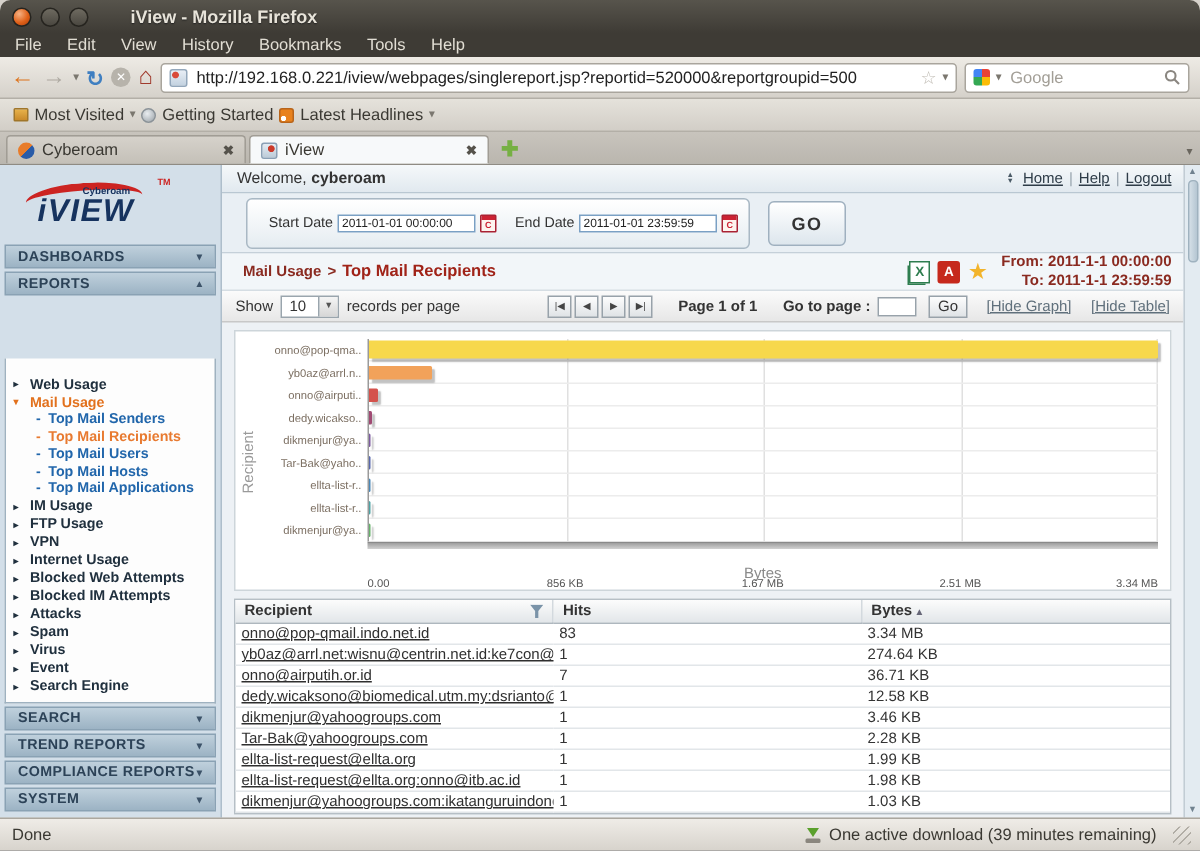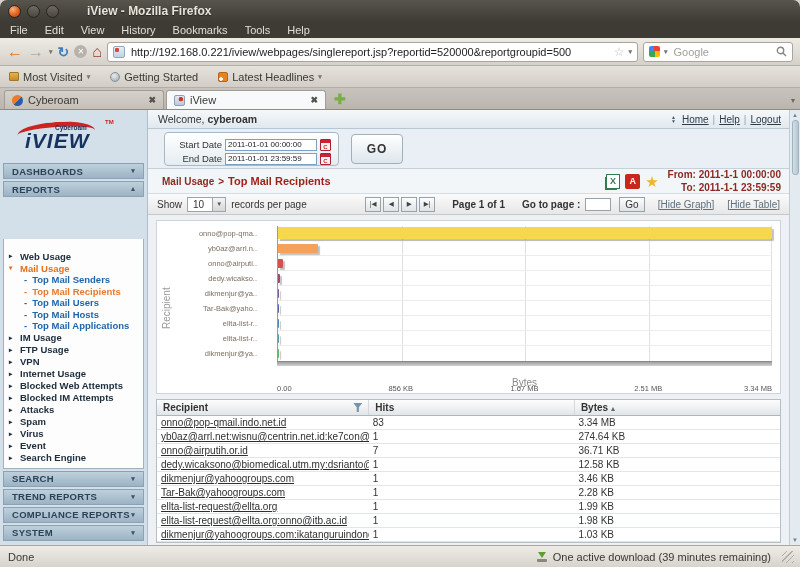--- a/index.html
+++ b/index.html
@@ -49,21 +49,21 @@
     width:150px; flex:0 0 150px; height:20px; background:#fff; border:1px solid #a9a59d; border-radius:3px;
     display:flex; align-items:center; gap:4px; padding:4px 5px;
   }
   .google-ic { width:11px; height:11px; flex:0 0 11px; border-radius:2px;
     background:conic-gradient(#ea4335 0 25%, #fbbc05 0 50%, #34a853 0 75%, #4285f4 0); }
   .search-field input { flex:1; min-width:0; border:none; outline:none; font-size:11px; color:#444; background:transparent; font-family:inherit; }
   .search-field input::placeholder { color:#a29e96; }
 
   
   .bookmarksbar { height:22px; flex:0 0 22px; background:linear-gradient(#e5e2db,#d2cec7); border-bottom:1px solid #b3afa7;
-    display:flex; align-items:center; gap:20px; padding:10px 9px; }
+    display:flex; align-items:center; gap:4px; padding:10px 9px; }
   .bm-item { display:flex; align-items:center; gap:4px; font-size:11px; color:#3a3832; }
   .bm-ic-folder { width:10px; height:9px; background:linear-gradient(#e8b24a,#c98a2a); border:1px solid #a0762a; border-radius:1px; }
   .bm-ic-dot { width:10px; height:10px; border-radius:50%; background:radial-gradient(circle at 40% 35%, #e9edf0, #9aa2a8); border:1px solid #8a9298; }
   .bm-ic-rss { width:10px; height:10px; border-radius:2px; background:radial-gradient(circle at 25% 75%, #fff 0 1.5px, transparent 2px), #e8821e; border:1px solid #b8641a; }
 
   
   .tabstrip { height:21px; flex:0 0 21px; background:linear-gradient(#c8c4bd,#bab6ae); display:flex; align-items:flex-end; padding:2px 4px 0; gap:2px; position:relative; }
   .tab { width:160px; height:19px; display:flex; align-items:center; gap:5px; padding:0 7px; font-size:11px; color:#3a3832;
     border:1px solid #a19d95; border-bottom:none; border-radius:3px 3px 0 0; background:linear-gradient(#d6d2cb,#c4c0b8); }
   .tab.active { background:#f7f9fa; }
@@ -99,21 +99,21 @@
   .welcome-bar { height:19px; flex:0 0 19px; background:linear-gradient(#f5f8fa,#e1e9ef); border-bottom:1px solid #b9c7d2;
     display:flex; align-items:center; padding:0 8px 0 10px; font-size:10.5px; color:#333; }
   .welcome-name { font-weight:bold; margin-left:3px; }
   .hdr-links { margin-left:auto; display:flex; align-items:center; gap:4px; font-size:10px; }
   .hdr-links a { color:#2e3c48; text-decoration:underline; }
   .hdr-sep { color:#98a4ae; }
   .updown-ic { display:inline-flex; flex-direction:column; line-height:4px; font-size:5px; color:#4a5a66; margin-right:2px; }
 
   .date-strip { height:40px; flex:0 0 40px; background:#e9eff4; border-bottom:1px solid #c5d0d9; display:flex; align-items:center; gap:12px; padding-left:16px; }
   .date-box { height:34px; border:1px solid #a9b8c4; border-radius:4px; background:linear-gradient(#ffffff,#e5ecf1);
-    display:flex; flex-direction:column; justify-content:flex-end; gap:2px; padding:0 7px; }
+    display:flex; flex-direction:row; justify-content:space-between; gap:2px; padding:0 7px; }
   .date-row { display:flex; align-items:center; gap:3px; }
   .date-label { width:50px; text-align:right; font-size:9.5px; color:#333; }
   .date-row input { width:92px; height:12px; border:1px solid #7aa0c4; font-size:8px; color:#222; padding:0 2px; font-family:inherit; }
   .cal-ic { width:11px; height:12px; border:1px solid #a23; background:linear-gradient(#c23 0 3px, #fdf3ee 3px); border-radius:1px;
     color:#c23; font-size:6px; display:flex; align-items:flex-end; justify-content:center; font-weight:bold; }
   .go-btn { width:52px; height:30px; border:1px solid #9fb0bf; border-radius:4px; background:linear-gradient(#ffffff,#dde6ed);
     font-size:12px; font-weight:bold; color:#333; display:flex; align-items:center; justify-content:center; letter-spacing:1px; box-shadow:inset 0 1px 0 #fff; }
 
   .bc-row { height:25px; flex:0 0 25px; display:flex; align-items:center; padding:0 8px 0 14px; background:#f2f6f9; border-bottom:1px solid #d5dde3; }
   .bc-parent { color:#8a2a20; font-size:10px; font-weight:bold; text-decoration:none; }
@@ -137,21 +137,21 @@
   .pg-btn { width:16px; height:15px; border:1px solid #98a2aa; background:linear-gradient(#fdfdfd,#dfe3e6);
     display:flex; align-items:center; justify-content:center; font-size:6.5px; color:#444; }
   .page-info { font-weight:bold; margin:0 12px; }
   .goto-label { font-weight:bold; }
   .goto-input { width:26px; height:13px; border:1px solid #98a2aa; font-family:inherit; font-size:10px; padding:0 2px; }
   .small-go { height:15px; padding:0 5px; border:1px solid #98a2aa; background:linear-gradient(#fdfdfd,#dfe3e6); font-size:10px; display:flex; align-items:center; margin-left:3px; }
   .hide-link { color:#60707c; text-decoration:underline; margin-left:8px; }
 
   
   .chart-block { margin:5px 8px 3px; background:#fff; border:1px solid #cdd5da; padding:5px 4px 2px 2px; }
-  .chart-inner { display:flex;gap:16px; }
+  .chart-inner { display:flex; }
   .y-title { width:14px; flex:0 0 14px; display:flex; align-items:center; justify-content:center;
     writing-mode:vertical-rl; transform:rotate(180deg); font-size:10px; color:#9a9a9a; }
   .ylabels { width:72px; flex:0 0 72px; display:flex; flex-direction:column; }
   .ylabel { height:15px; display:flex; align-items:center; justify-content:flex-end; padding-right:4px; font-size:7.5px; color:#7c6f62; }
   .plot-wrap { flex:1; min-width:0; margin-right:4px; }
   .plot { position:relative; height:135px; border-left:1px solid #9a9a9a; background:#fff; }
   .gridv { position:absolute; top:0; bottom:0; width:1px; background:#e0e0e0; }
   .bar-row { height:15px; position:relative; border-bottom:1px solid #ececec; }
   .bar-row:last-child { border-bottom:none; }
   .bar { position:absolute; left:0; top:3px; height:9px; border-radius:0 1px 1px 0; box-shadow:2px 2px 1px rgba(120,120,120,.45); }

